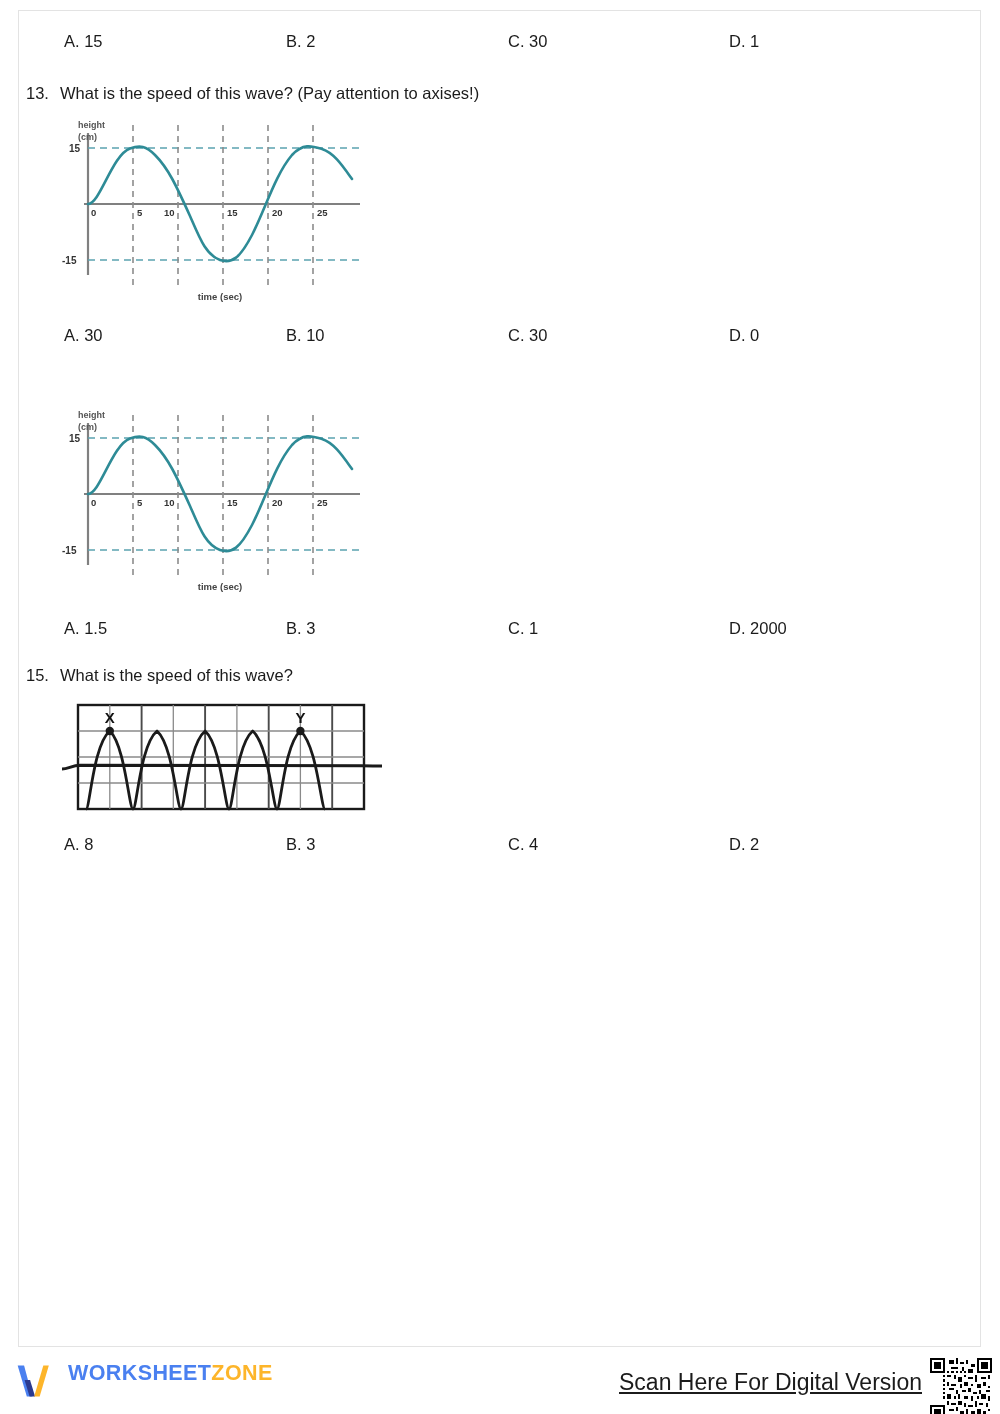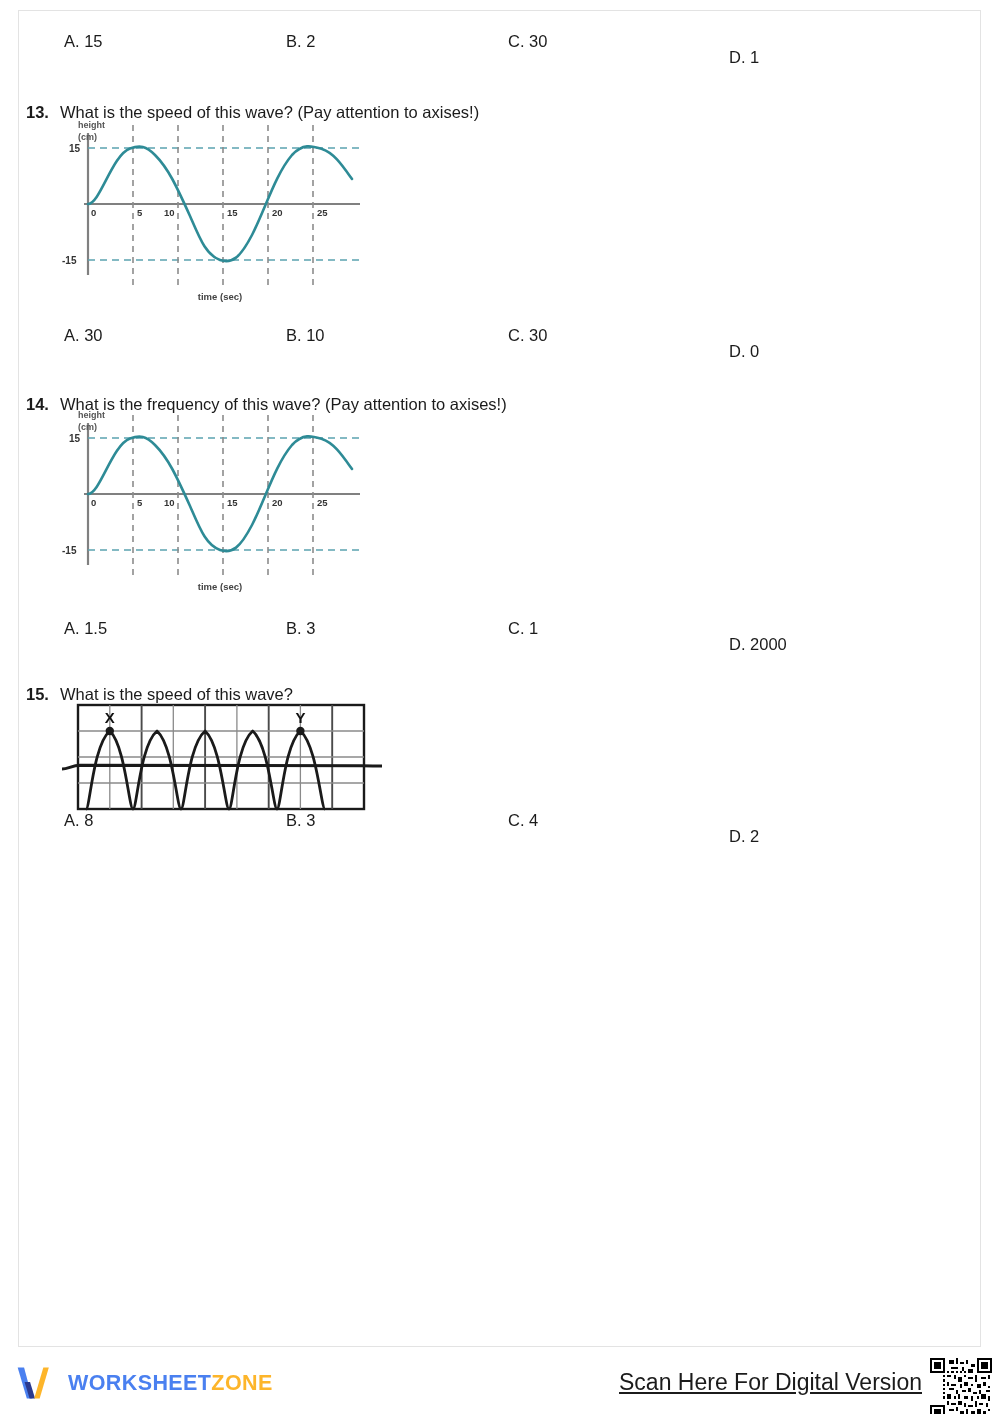--- a/index.html
+++ b/index.html
@@ -46,36 +46,35 @@
   .opt {
     position: absolute;
     font-size: 16.5px;
     line-height: 26px;
     color: #1b1b1b;
     white-space: nowrap;
   }
   .opt.c0 { left: 64px; }
   .opt.c1 { left: 286px; }
   .opt.c2 { left: 508px; }
-  .opt.c3 { left: 729px; margin-top: 16px; }
+  .opt.c3 { left: 729px; }
 
   
   .question {
     position: absolute;
     left: 26px;
     width: 930px;
     font-size: 16.5px;
     line-height: 24px;
     white-space: nowrap;
   }
   .qnum {
-    font-weight: bold;
+    font-weight: normal;
     display: inline-block;
     width: 34px;
-    margin-top: 19px;
   }
   .qtext {
     font-weight: normal;
   }
 
   
   .figure {
     position: absolute;
   }
   .fig-svg {
@@ -88,21 +87,20 @@
     left: 0;
     top: 1355px;
     width: 1000px;
     height: 59px;
   }
   .logo {
     position: absolute;
     left: 14px;
     top: 6px;
     display: flex;
-    align-items: center;
     height: 44px;
   }
   .logo-mark {
     width: 44px;
     height: 40px;
     margin-right: 10px;
   }
   .logo-text {
     font-size: 21.5px;
     font-weight: bold;
@@ -183,23 +181,20 @@
     </svg>
   </div>
 
   <div class="options" style="top:322px;padding-left:20px;">
     <span class="opt c0">A. 30</span>
     <span class="opt c1">B. 10</span>
     <span class="opt c2">C. 30</span>
     <span class="opt c3">D. 0</span>
   </div>
 
-  <div class="question" style="top:373px;">
-    <span class="qnum">14.</span><span class="qtext">What is the frequency of this wave? (Pay attention to axises!)</span>
-  </div>
 
   <div class="figure" style="left:60px; top:405px;">
     <svg class="fig-svg" width="330" height="190" viewBox="0 0 330 190">
       <line x1="28" y1="18" x2="28" y2="160" stroke="#808080" stroke-width="2.2"></line>
       <line x1="24" y1="89" x2="300" y2="89" stroke="#808080" stroke-width="2"></line>
 
       <line x1="28" y1="33" x2="300" y2="33" stroke="#5ba3b0" stroke-width="1.6" stroke-dasharray="7,5"></line>
       <line x1="28" y1="145" x2="300" y2="145" stroke="#5ba3b0" stroke-width="1.6" stroke-dasharray="7,5"></line>
 
       <line x1="73" y1="10" x2="73" y2="172" stroke="#8c8c8c" stroke-width="1.6" stroke-dasharray="6,5"></line>
@@ -272,21 +267,21 @@
                C255,48 259,112 263,112" fill="none" stroke="#1a1a1a" stroke-width="2.8" stroke-linejoin="round"></path>
 
       <circle cx="47.8" cy="34" r="4.2" fill="#1a1a1a"></circle>
       <text x="47.8" y="26" font-family="Liberation Sans, sans-serif" font-size="15" font-weight="bold" fill="#111" text-anchor="middle">X</text>
 
       <circle cx="238.4" cy="34" r="4.2" fill="#1a1a1a"></circle>
       <text x="238.4" y="26" font-family="Liberation Sans, sans-serif" font-size="15" font-weight="bold" fill="#111" text-anchor="middle">Y</text>
     </svg>
   </div>
 
-  <div class="options" style="top:807px;">
+  <div class="options" style="top:831px;">
     <span class="opt c0">A. 8</span>
     <span class="opt c1">B. 3</span>
     <span class="opt c2">C. 4</span>
     <span class="opt c3">D. 2</span>
   </div>
 
 </div>
 
 <div class="footer">
 

